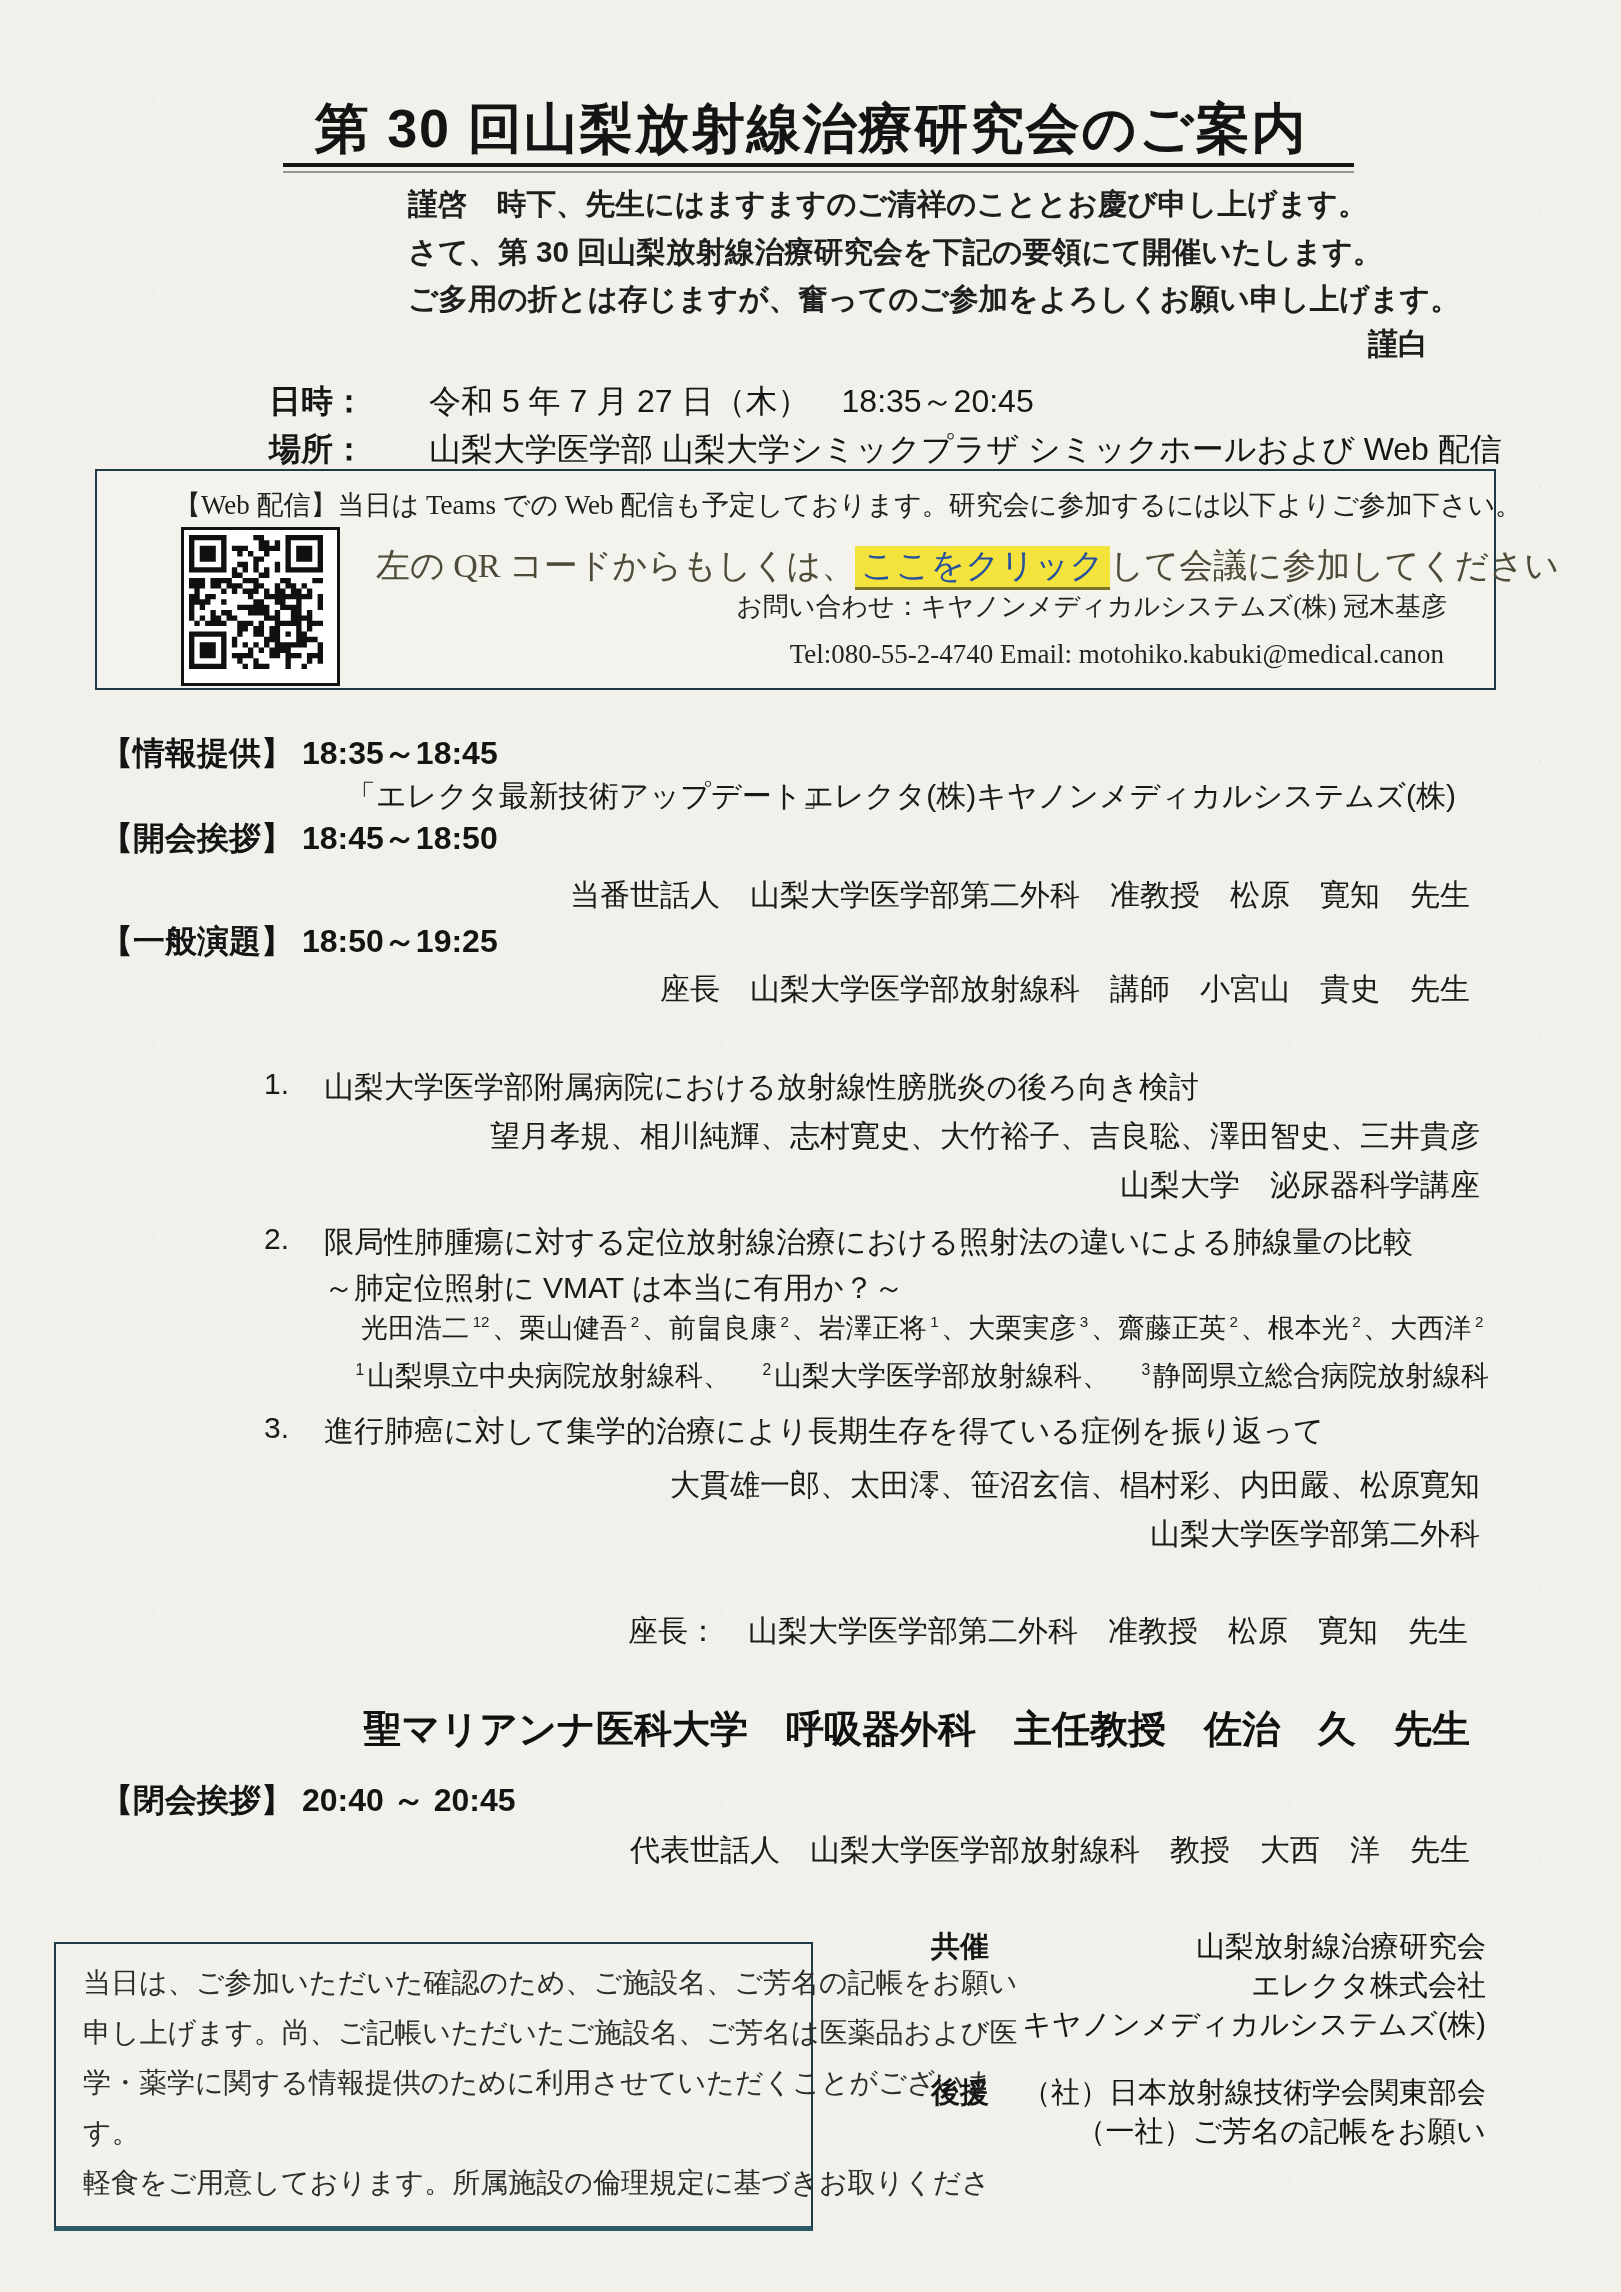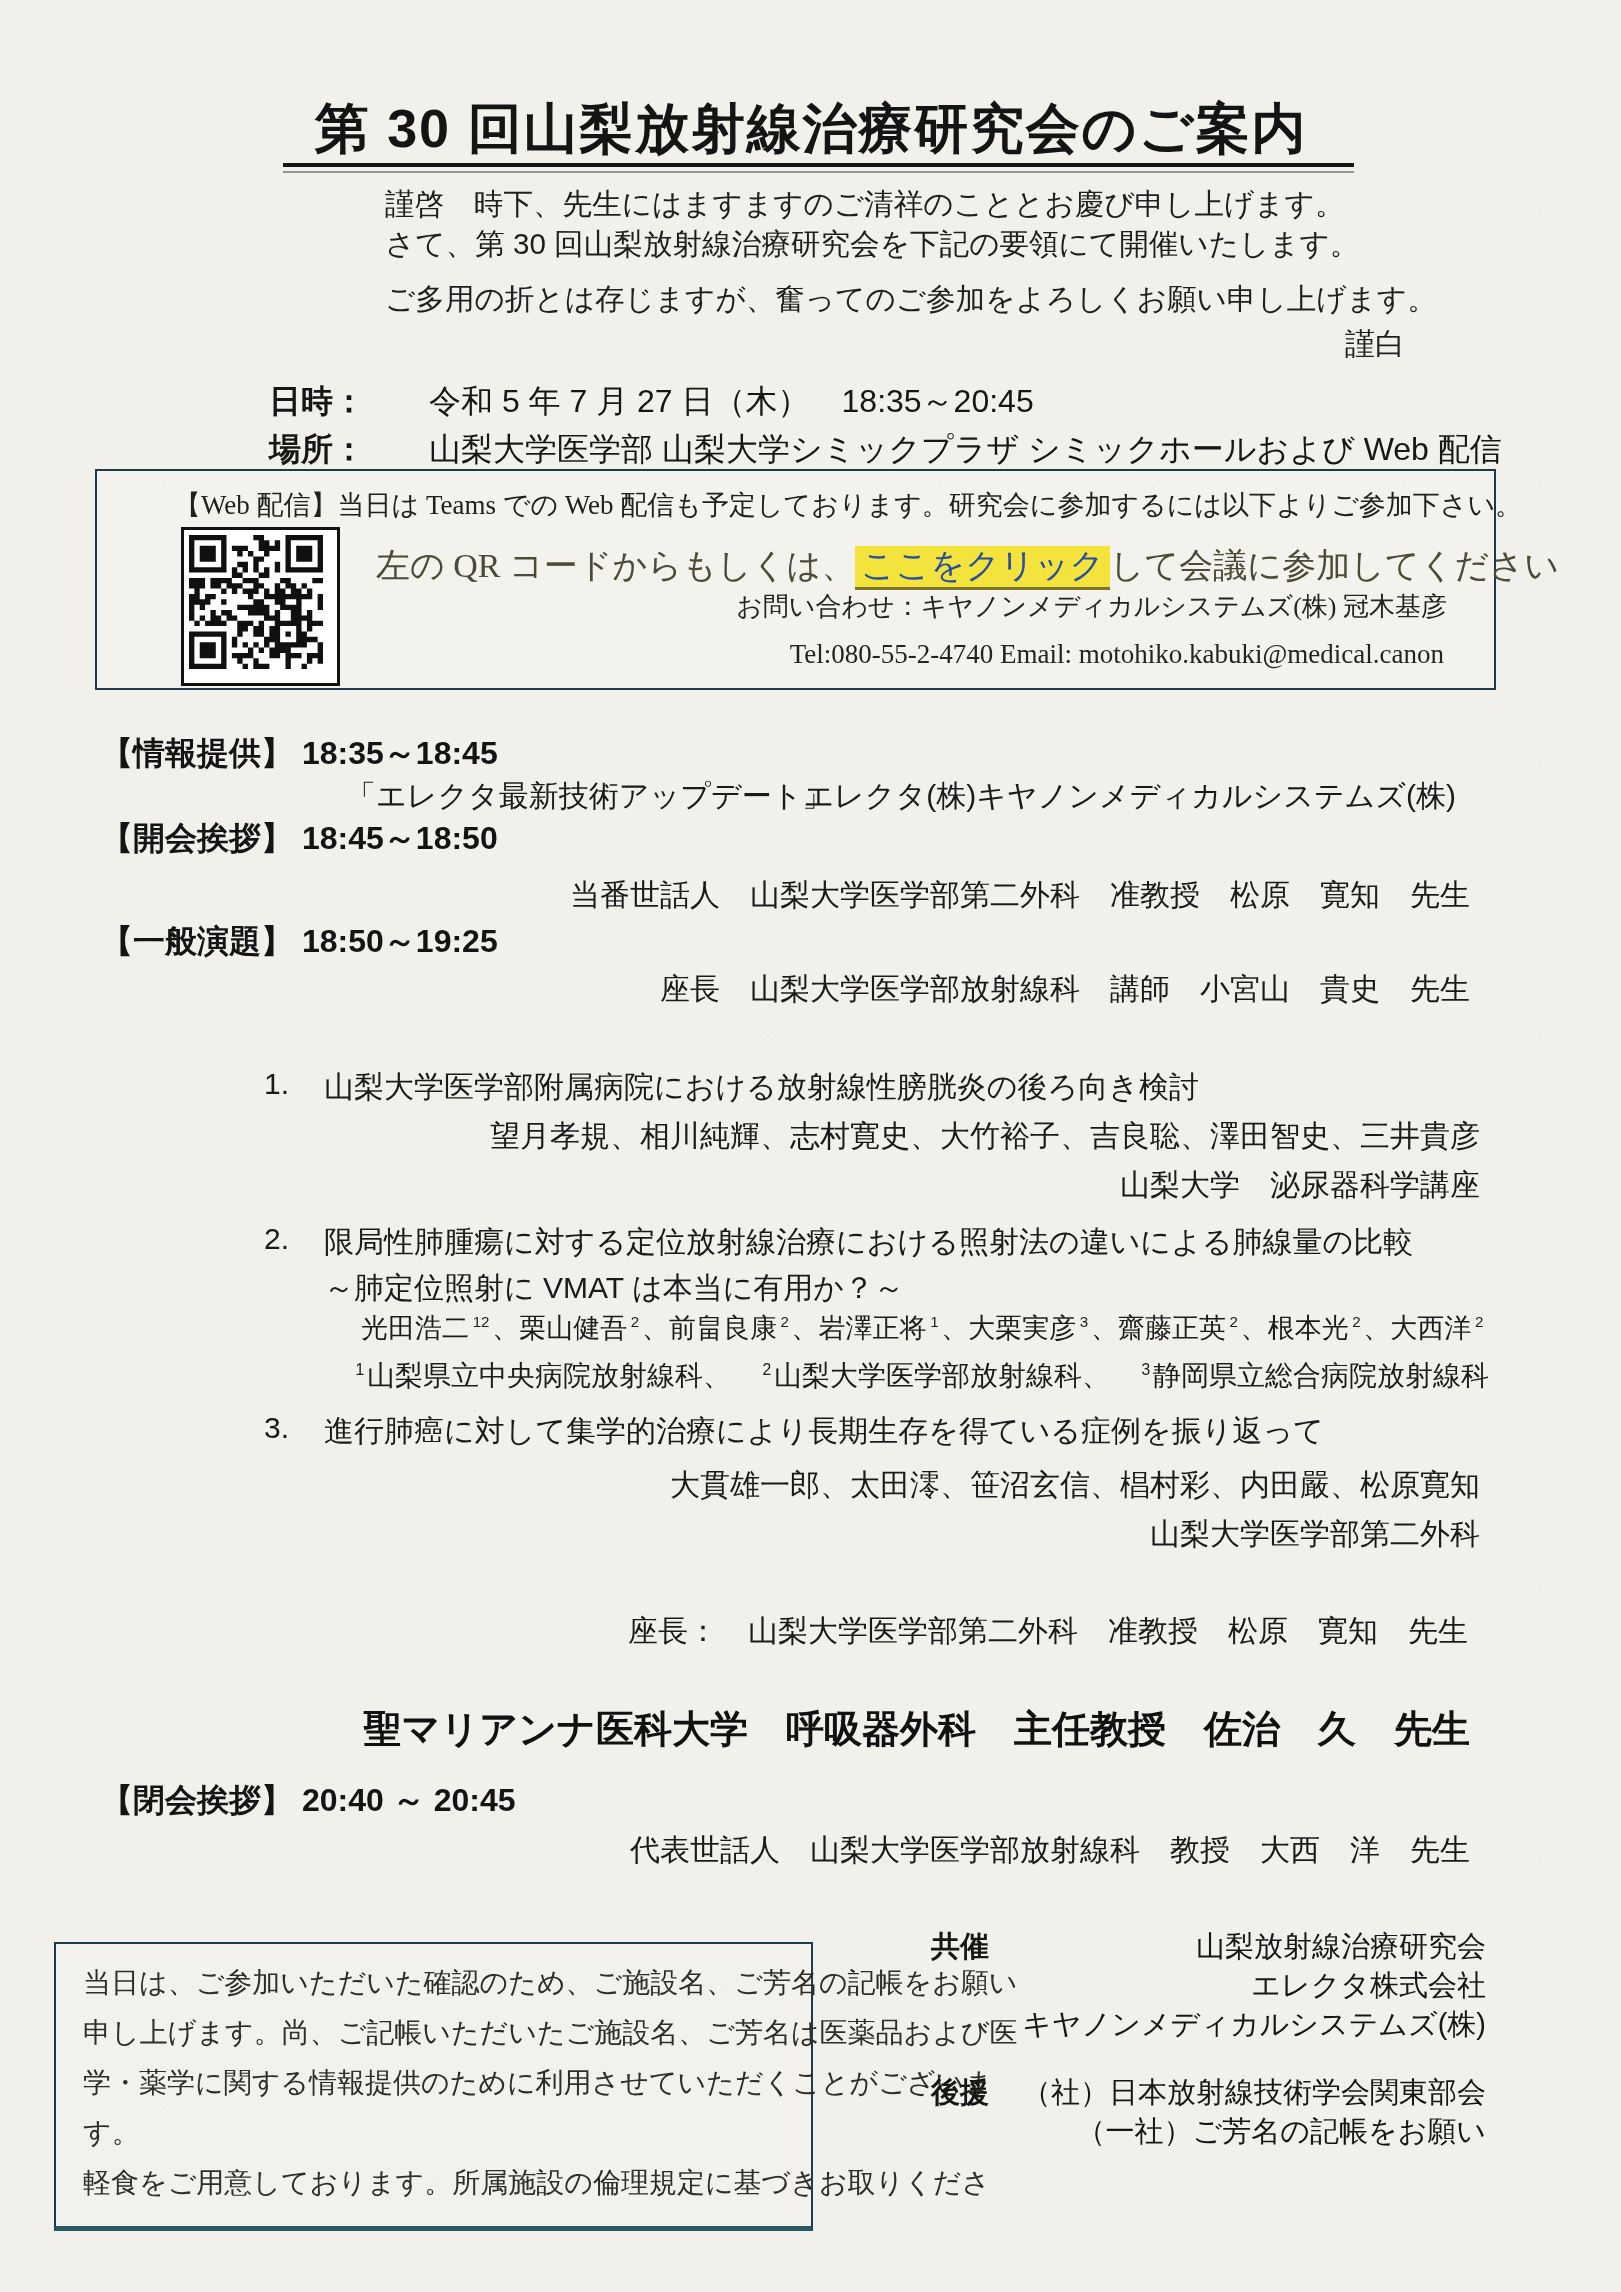--- a/index.html
+++ b/index.html
@@ -12,21 +12,21 @@
       radial-gradient(circle, rgba(45,50,65,.04) 1.1px, transparent 1.7px);
     background-size:284px 189px,155px 232px,386px 275px;
     background-position:11.6px 6.3px,87px 135px,189px 74px;
   }
   .abs{position:absolute;white-space:nowrap;}
   .g{font-family:"Liberation Sans",sans-serif;}
   .m{font-family:"Liberation Serif",serif;}
   .doc-title{left:0;top:93px;width:100%;text-align:center;font-size:54px;font-weight:700;letter-spacing:1.8px;color:#141414;}
   .rule1{left:283px;top:163px;width:1071px;height:3.6px;background:#161616;}
   .rule2{left:283px;top:171px;width:1071px;height:1.8px;background:#97968e;}
-  .intro{font-size:29.6px;font-weight:400;color:#1e1e1e;}
+  .intro{font-size:29.6px;font-weight:700;color:#1e1e1e;margin-left:23px;}
   .meta{font-size:32px;font-weight:600;color:#161616;}
   .meta .val{margin-left:64px;font-weight:400;}
   .webbox{left:95px;top:469px;width:1397px;height:217px;border:2.7px solid #1d3a49;position:absolute;background:rgba(255,255,255,0.18);}
   .webbox .headline{left:77px;top:16px;font-size:27px;color:#20201d;}
   .qr-frame{position:absolute;left:84px;top:56px;width:142px;height:142px;border:3.6px solid #121212;background:#ffffff;padding:5.4px;}
   .instruction{left:279px;top:72px;font-size:34px;color:#4b4b38;}
   .weblink{color:#27509e;background:#f3e33c;padding:0.9px 5.4px 2.7px 5.4px;border-bottom:3.6px solid #7c7426;}
   .contact-line{right:47px;top:118px;font-size:26px;color:#24241f;}
   .tel-line{right:50px;top:168px;font-size:27px;color:#24241f;}
   .sechead{font-size:32px;font-weight:600;color:#141414;}
@@ -45,21 +45,21 @@
 </head>
 <body>
 
 <div class="page">
 
   <div class="abs g doc-title">第 30 回山梨放射線治療研究会のご案内</div>
   <div class="abs rule1"></div>
   <div class="abs rule2"></div>
 
   <div class="abs g intro" style="left:385px;top:184px;">謹啓　時下、先生にはますますのご清祥のこととお慶び申し上げます。</div>
-  <div class="abs g intro" style="left:385px;top:224px;">さて、第 30 回山梨放射線治療研究会を下記の要領にて開催いたします。</div>
+  <div class="abs g intro" style="left:385px;top:232px;">さて、第 30 回山梨放射線治療研究会を下記の要領にて開催いたします。</div>
   <div class="abs g intro" style="left:385px;top:279px;">ご多用の折とは存じますが、奮ってのご参加をよろしくお願い申し上げます。</div>
   <div class="abs g intro" style="left:1345px;top:324px;font-size:30px;">謹白</div>
 
   <div class="abs g meta" style="left:269px;top:380px;">
     <span>日時：</span><span class="val">令和 5 年 7 月 27 日（木）　18:35～20:45</span>
   </div>
   <div class="abs g meta" style="left:269px;top:428px;">
     <span>場所：</span><span class="val">山梨大学医学部 山梨大学シミックプラザ シミックホールおよび Web 配信</span>
   </div>
 

